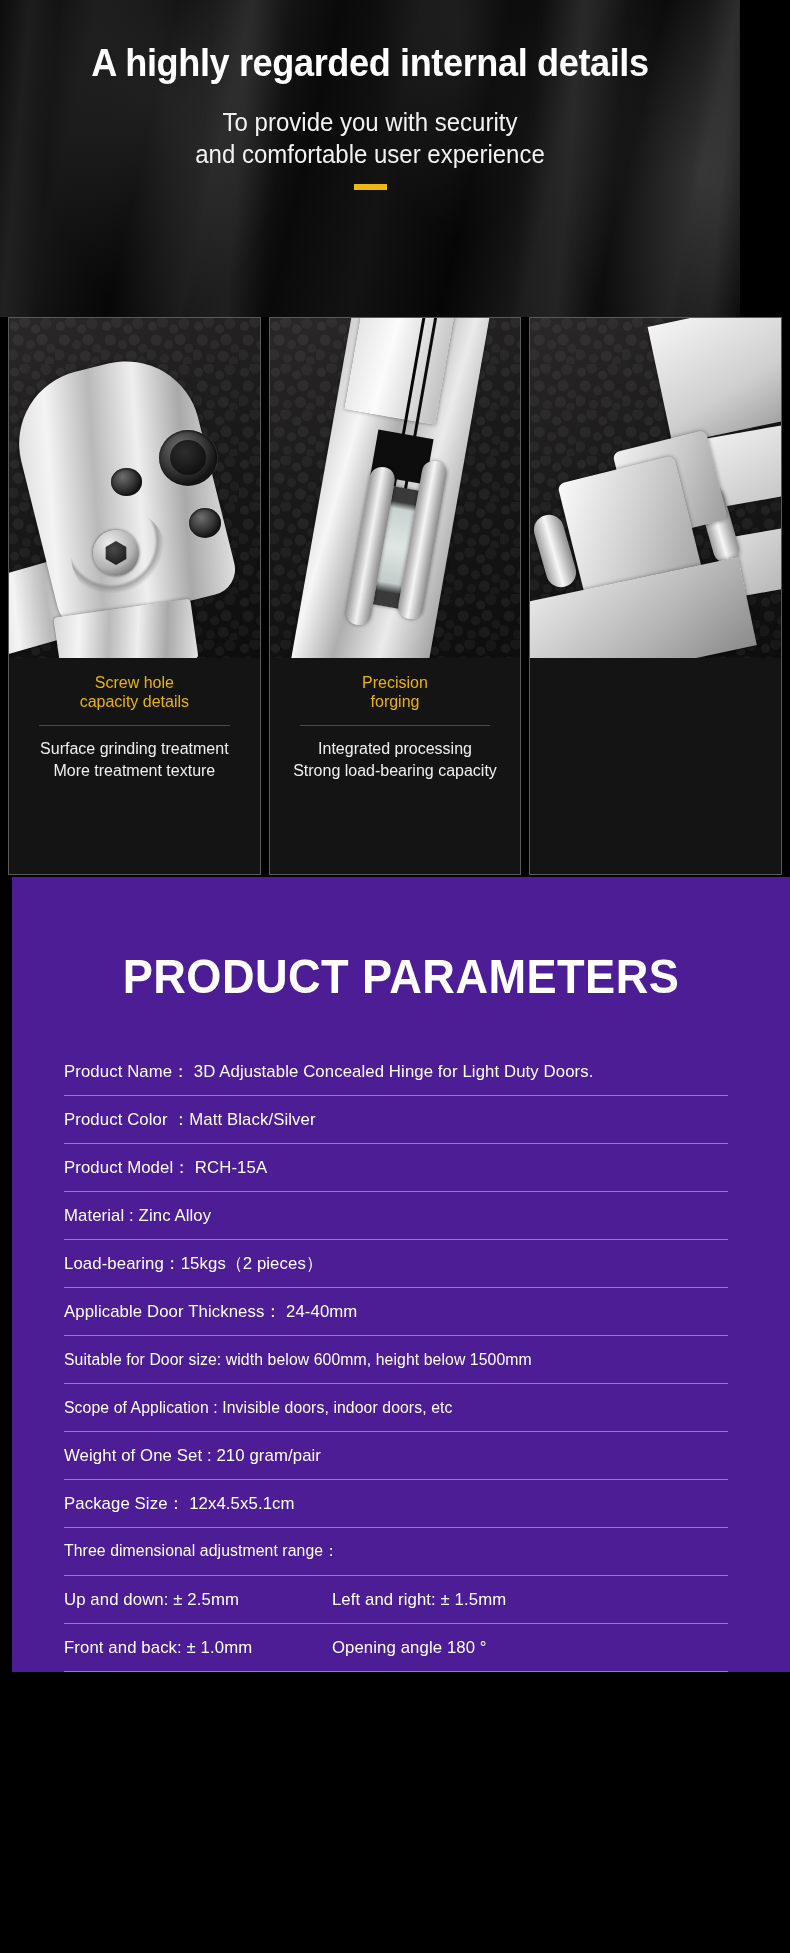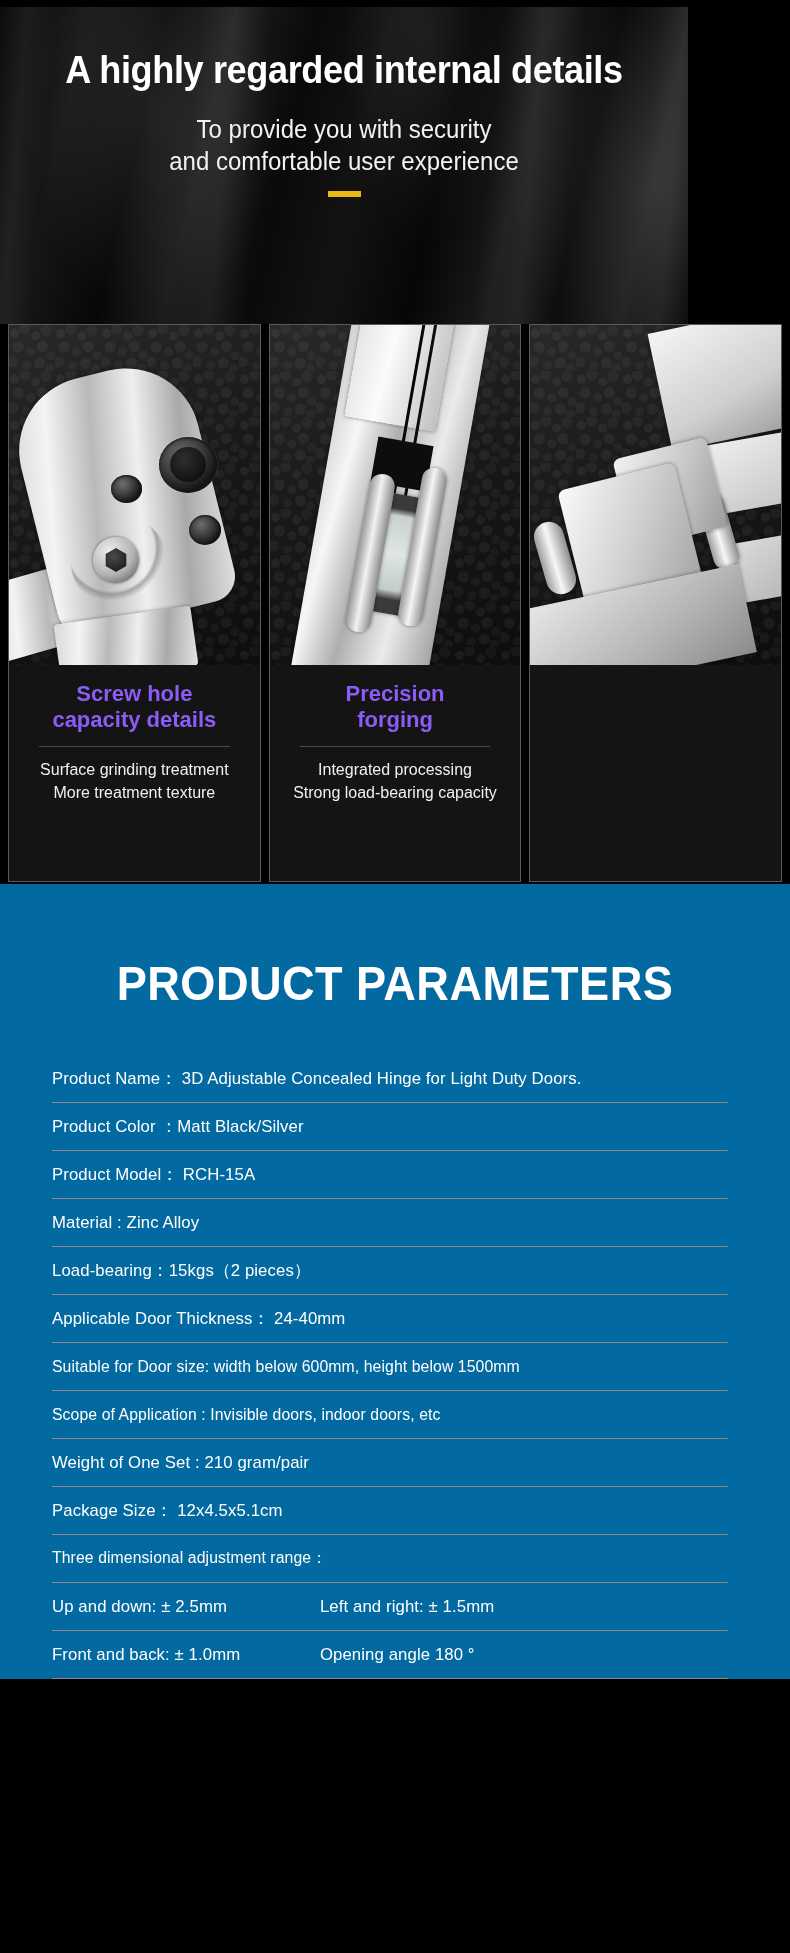--- a/index.html
+++ b/index.html
@@ -12,25 +12,24 @@
     height: 1953px;
     font-family: "Liberation Sans", sans-serif;
     color: #fff;
     overflow: hidden;
     position: relative;
   }
 
   
   .hero {
     position: relative;
-    width: 688px;
+    width: 740px;
     height: 317px;
     overflow: hidden;
     background: #050505;
-    margin-top: 7px;
   }
   .hero-bg {
     position: absolute;
     inset: 0;
     background:
       radial-gradient(ellipse 180px 320px at 22% 30%, rgba(255,255,255,0.10), rgba(255,255,255,0) 70%),
       radial-gradient(ellipse 120px 300px at 62% 10%, rgba(255,255,255,0.07), rgba(255,255,255,0) 70%),
       radial-gradient(ellipse 200px 260px at 95% 55%, rgba(255,255,255,0.09), rgba(255,255,255,0) 72%),
       linear-gradient(103deg, #0c0c0c 0%, #161616 12%, #070707 22%, #1c1c1c 31%, #0a0a0a 42%,
                       #131313 52%, #060606 63%, #1a1a1a 73%, #0b0b0b 82%, #202020 91%, #080808 100%);
@@ -261,43 +260,44 @@
     background: linear-gradient(150deg, #dedede, #a8a8a8);
   }
 
   .card-caption {
     flex: 1;
     padding: 16px 8px 0 8px;
     text-align: center;
     background: #141414;
   }
   .card-title {
-    color: #8b5cf6;
-    font-size: 22px;
+    color: #eab308;
+    font-size: 16px;
     line-height: 1.18;
-    font-weight: bold;
+    font-weight: normal;
     padding: 0 4px;
   }
   .card-divider {
     height: 1px;
     background: #4a4a4a;
     margin: 13px 22px 12px 22px;
   }
   .card-desc {
     color: #f0f0f0;
     font-size: 16px;
     line-height: 1.42;
     padding: 0 2px;
   }
   .card-desc div { white-space: nowrap; }
 
   
   .params {
-    background: #0369a1;
+    background: #4c1d95;
     padding-top: 72px;
+    margin-left: 12px;
   }
   .params-title {
     text-align: center;
     font-size: 48px;
     font-weight: bold;
     letter-spacing: 0.5px;
     color: #ffffff;
     transform: scaleX(0.94);
     margin-bottom: 44px;
     font-family: "Liberation Sans", sans-serif;

